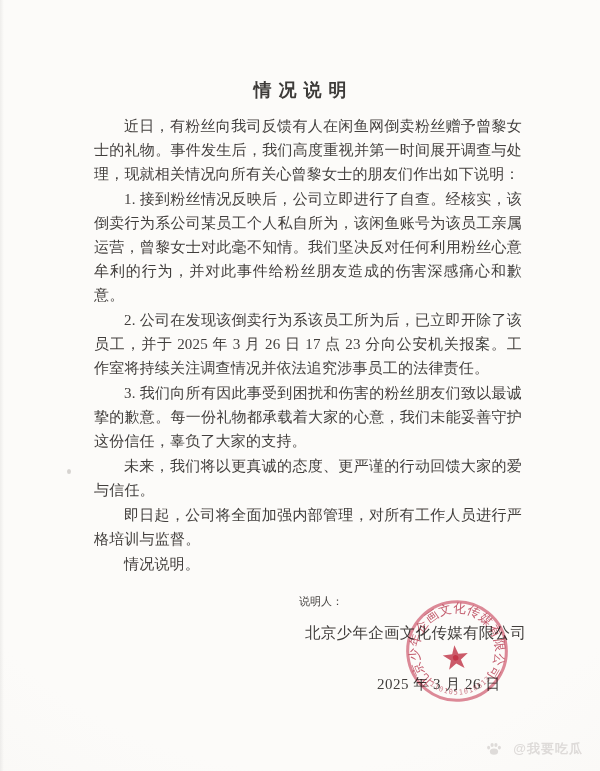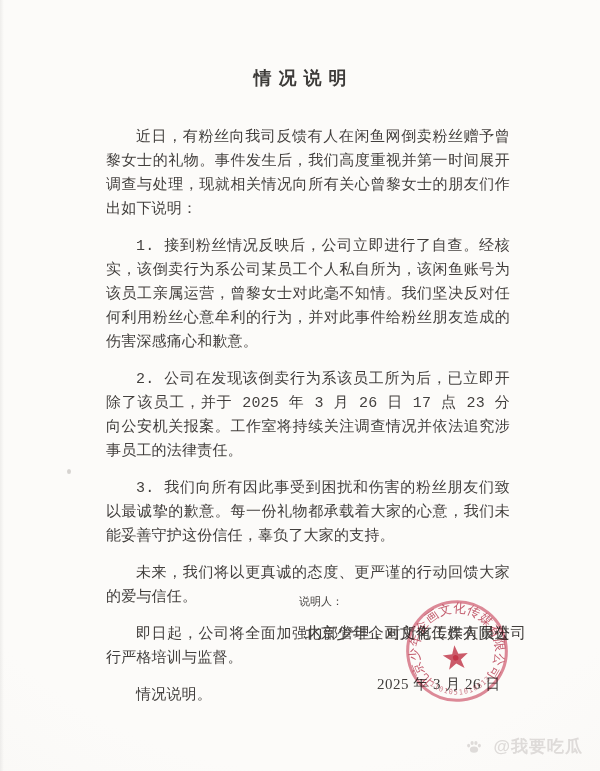--- a/index.html
+++ b/index.html
@@ -10,30 +10,30 @@
   .paper {
     position: relative; width: 600px; height: 771px; overflow: hidden;
     background:
       radial-gradient(130% 105% at 50% 42%, #fcfbf9 55%, #f5f4f1 100%);
   }
   .edge-shade {
     position: absolute; left: 0; top: 0; bottom: 0; width: 4px;
     background: linear-gradient(90deg, rgba(60,60,60,0.07), rgba(60,60,60,0));
   }
   .title {
-    position: absolute; top: 62px; left: 0; right: 0; margin: 4px;
+    position: absolute; top: 62px; left: 0; right: 0; margin: 16px;
     text-align: center; font-size: 18px; font-weight: 600;
     letter-spacing: 7px; text-indent: 7px; color: #3d3b39;
   }
   .content {
     position: absolute; top: 113px; left: 93px; width: 430px;
     font-size: 15px; line-height: 24px; letter-spacing: 0.2px;
     color: #423f3d; text-align: justify;
   }
-  .content p { margin: 13px; text-indent: 2em; font-family: Liberation Mono, monospace; }
+  .content p { margin: 1px; text-indent: 2em; }
   .sig-label   { position: absolute; left: 299px; top: 594px; font-size: 11px; color: #423f3d; }
   .sig-company { position: absolute; left: 305px; top: 623px; font-size: 15.5px; color: #423f3d; letter-spacing: 0.3px; }
   .sig-date    { position: absolute; left: 377px; top: 675px; font-size: 15px; color: #423f3d; letter-spacing: 0.5px; }
   .seal {
     position: absolute; left: 396px; top: 590px; width: 122px; height: 122px;
     mix-blend-mode: multiply; opacity: 0.92;
   }
   .seal-arc-text {
     font-family: "Liberation Serif", serif; font-size: 12.5px;
     fill: #c14f63; letter-spacing: 0.5px;
@@ -43,21 +43,21 @@
     fill: #cd7887; letter-spacing: 1px;
   }
   .speck {
     position: absolute; left: 67px; top: 469px; width: 4px; height: 5px;
     background: #b7b3ae; border-radius: 50%; opacity: 0.55;
   }
   .watermark {
     position: absolute; right: 17px; bottom: 13px;
     display: flex; align-items: center; gap: 11px;
     color: #dedbd9; font-family: "Liberation Sans", sans-serif;
-    font-size: 17px; font-weight: 700; letter-spacing: 1px;
+    font-size: 13px; font-weight: 700; letter-spacing: 1px;
   }
   .watermark svg { display: block; }
 </style>
 </head>
 <body>
 
 <div class="paper">
   <div class="edge-shade"></div>
 
   <h1 class="title">情况说明</h1>

